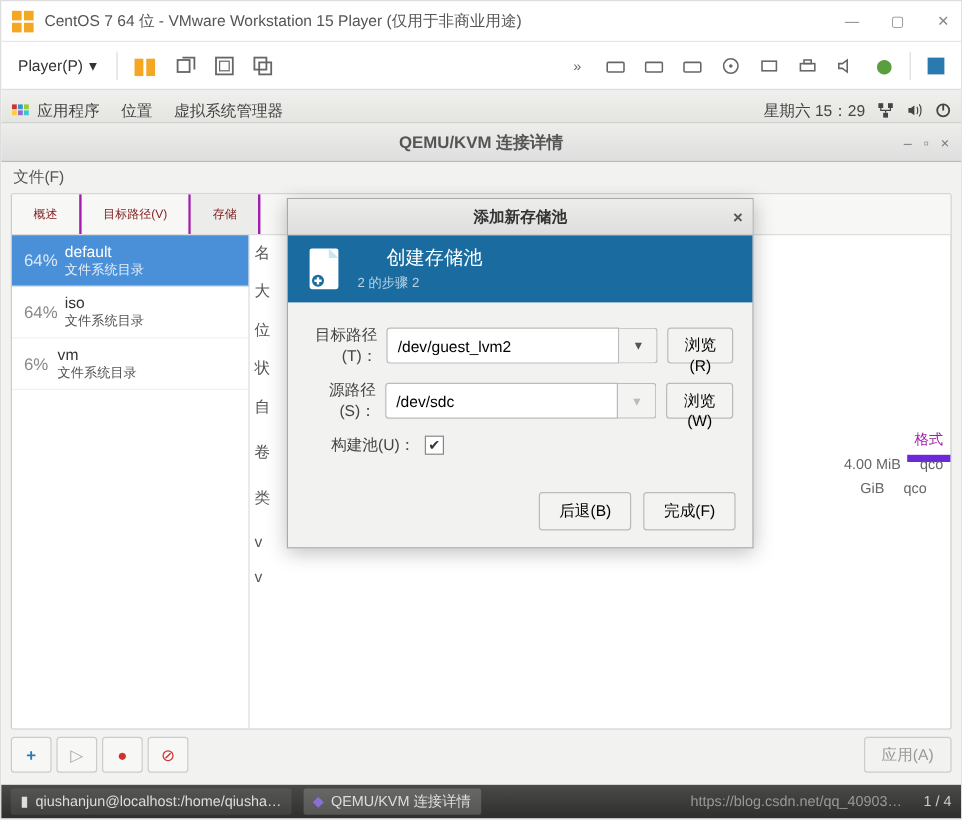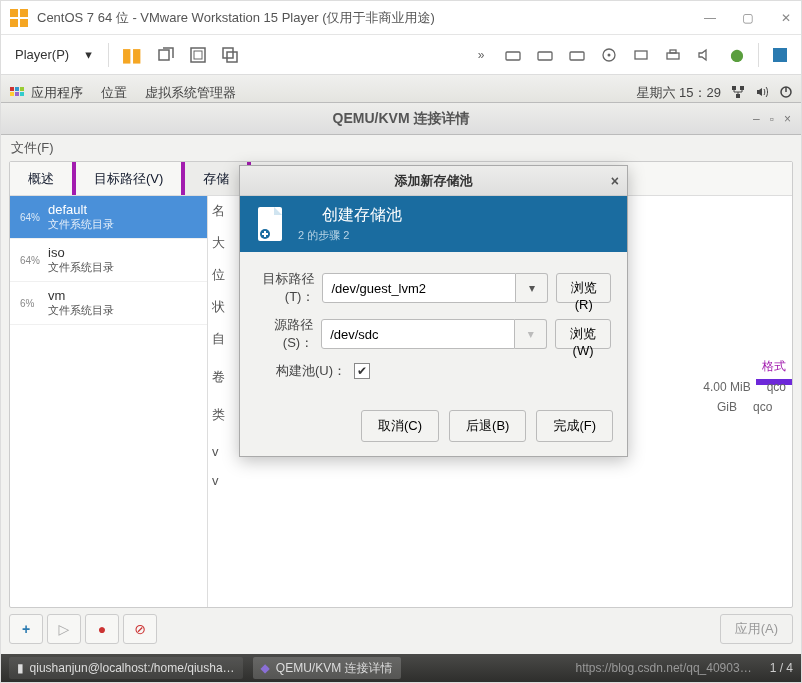--- a/index.html
+++ b/index.html
@@ -7,21 +7,21 @@
 
 
 .vmware-titlebar { height: 34px; display: flex; align-items: center; padding: 0 8px; border-bottom: 1px solid #e5e5e5; }
 .vmware-titlebar .logo { width: 20px; height: 20px; margin-right: 8px; }
 .vmware-titlebar .title { color: #555; font-size: 13px; flex: 1; }
 .vmware-titlebar .winbtns { display: flex; gap: 24px; color: #888; }
 .vmware-titlebar .winbtns span { width: 14px; text-align: center; cursor: default; }
 
 
 .vmware-toolbar { height: 40px; display: flex; align-items: center; padding: 0 10px; border-bottom: 1px solid #ddd; gap: 12px; }
-.player-menu { display: flex; align-items: center; gap: 16px; font-size: 13px; padding: 2px 4px; }
+.player-menu { display: flex; align-items: center; gap: 5px; font-size: 13px; padding: 2px 4px; }
 .tool-sep { width: 1px; height: 24px; background: #ddd; }
 .tool-icon { width: 22px; height: 22px; display: flex; align-items: center; justify-content: center; color: #666; }
 .pause-icon { color: #f5a623; font-size: 18px; font-weight: bold; }
 .tool-group { display: flex; gap: 10px; }
 .tool-right { margin-left: auto; display: flex; gap: 10px; align-items: center; }
 
 
 .guest-panel { height: 28px; background: linear-gradient(#f0f0ee, #e4e4e0); border-bottom: 1px solid #bbb; display: flex; align-items: flex-end; padding: 0 8px; font-size: 13px; color: #444; }
 .guest-panel .apps-icon { width: 16px; height: 16px; margin-right: 6px; }
 .guest-panel .menu-item { margin-right: 18px; }
@@ -30,28 +30,28 @@
 
 .qemu-window { position: absolute; left: 0; top: 102px; right: 0; bottom: 28px; background: #f2f2f0; }
 .qemu-titlebar { height: 32px; background: linear-gradient(#ededeb, #dedede); border-bottom: 1px solid #bbb; display: flex; align-items: center; position: relative; }
 .qemu-titlebar .title { position: absolute; left: 0; right: 0; text-align: center; font-size: 14px; color: #555; font-weight: bold; }
 .qemu-titlebar .winctl { margin-left: auto; display: flex; gap: 10px; padding-right: 10px; color: #777; position: relative; z-index: 1; }
 .qemu-menu { height: 26px; padding: 0 10px; display: flex; align-items: center; font-size: 13px; color: #555; }
 
 
 .qemu-content { position: absolute; top: 58px; left: 8px; right: 8px; bottom: 46px; background: #fff; border: 1px solid #ccc; border-radius: 2px; }
 .tabs { height: 34px; background: #f7f7f5; border-bottom: 1px solid #ddd; display: flex; align-items: stretch; }
-.tab { padding: 0 18px; display: flex; align-items: center; font-size: 13px; color: #0f172a; border-right: 4px solid #a21caf; }
+.tab { padding: 0 18px; display: flex; align-items: center; font-size: 10px; color: #7f1d1d; border-right: 2px solid #a21caf; }
 .tab.active { background: #ececea; }
 
 .main-split { display: flex; height: calc(100% - 34px); }
 .sidebar { width: 198px; border-right: 1px solid #ddd; }
 .pool-item { padding: 6px 10px; border-bottom: 1px solid #f0f0f0; display: flex; align-items: center; gap: 6px; }
 .pool-item.selected { background: #4a90d9; color: #fff; }
-.pool-pct { font-size: 10px; color: #888; min-width: 22px; }
+.pool-pct { font-size: 14px; color: #888; min-width: 22px; }
 .pool-item.selected .pool-pct { color: #dbe9f7; }
 .pool-info { display: flex; flex-direction: column; }
 .pool-name { font-size: 13px; }
 .pool-type { font-size: 11px; opacity: 0.85; }
 
 .detail-col { width: 24px; padding: 6px 4px; color: #555; font-size: 13px; display: flex; flex-direction: column; gap: 14px; }
 .detail-remain { flex: 1; position: relative; }
 .table-peek { position: absolute; right: 0; top: 184px; display: flex; flex-direction: column; gap: 6px; font-size: 12px; color: #666; align-items: center; padding-right: 6px; }
 .table-header-peek { position: absolute; right: 0; top: 158px; font-size: 12px; color: #a21caf; padding: 4px 6px; border-bottom: 6px solid #6d28d9; }
 
@@ -327,21 +327,20 @@
         <div class="arrow" style="color:#bbb">▾</div>
       </div>
       <button class="browse-btn">浏览(W)</button>
     </div>
     <div class="form-row">
       <span class="form-label">构建池(U)：</span>
       <div class="checkbox">✔</div>
     </div>
   </div>
   <div class="modal-footer">
-    <button>取消(C)</button>
     <button>后退(B)</button>
     <button>完成(F)</button>
   </div>
 </div>
 
 <div class="taskbar">
   <div class="task-item">
     <span>▮</span>
     <span>qiushanjun@localhost:/home/qiusha…</span>
   </div>

